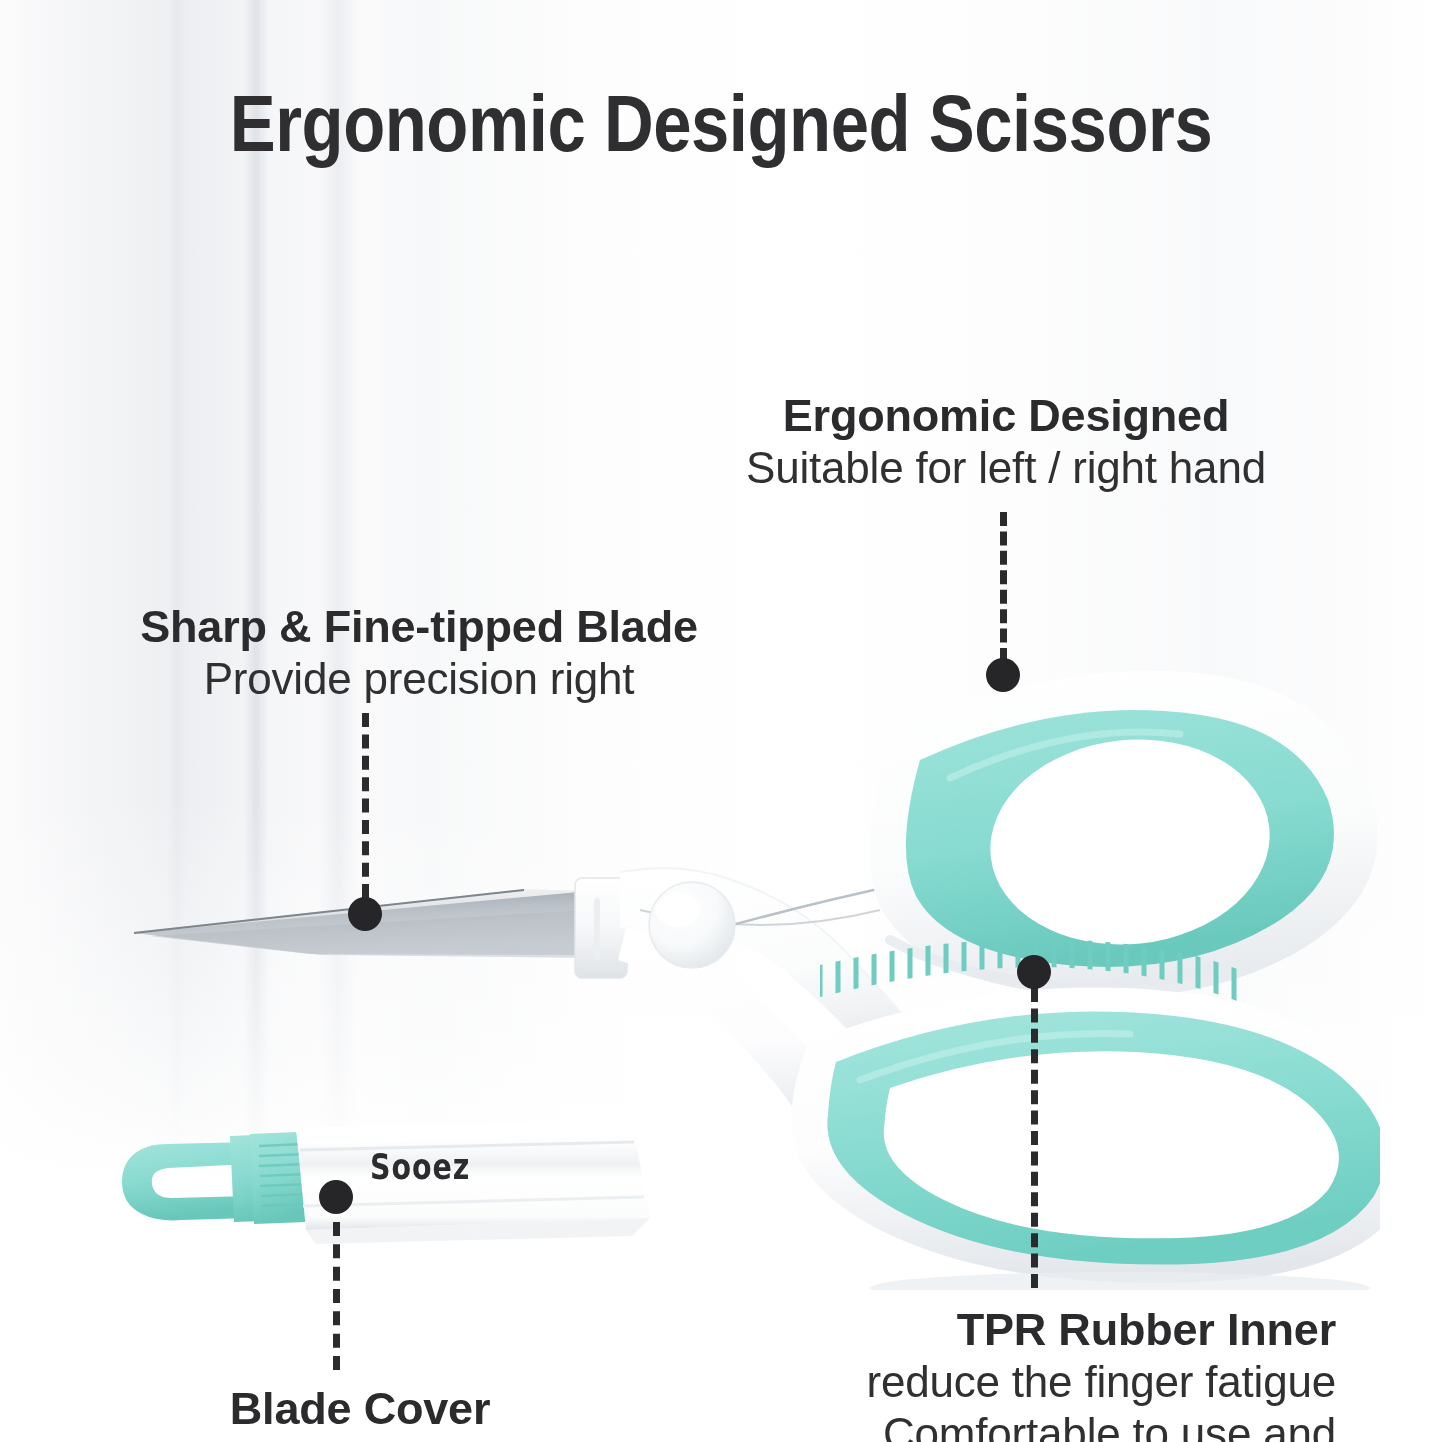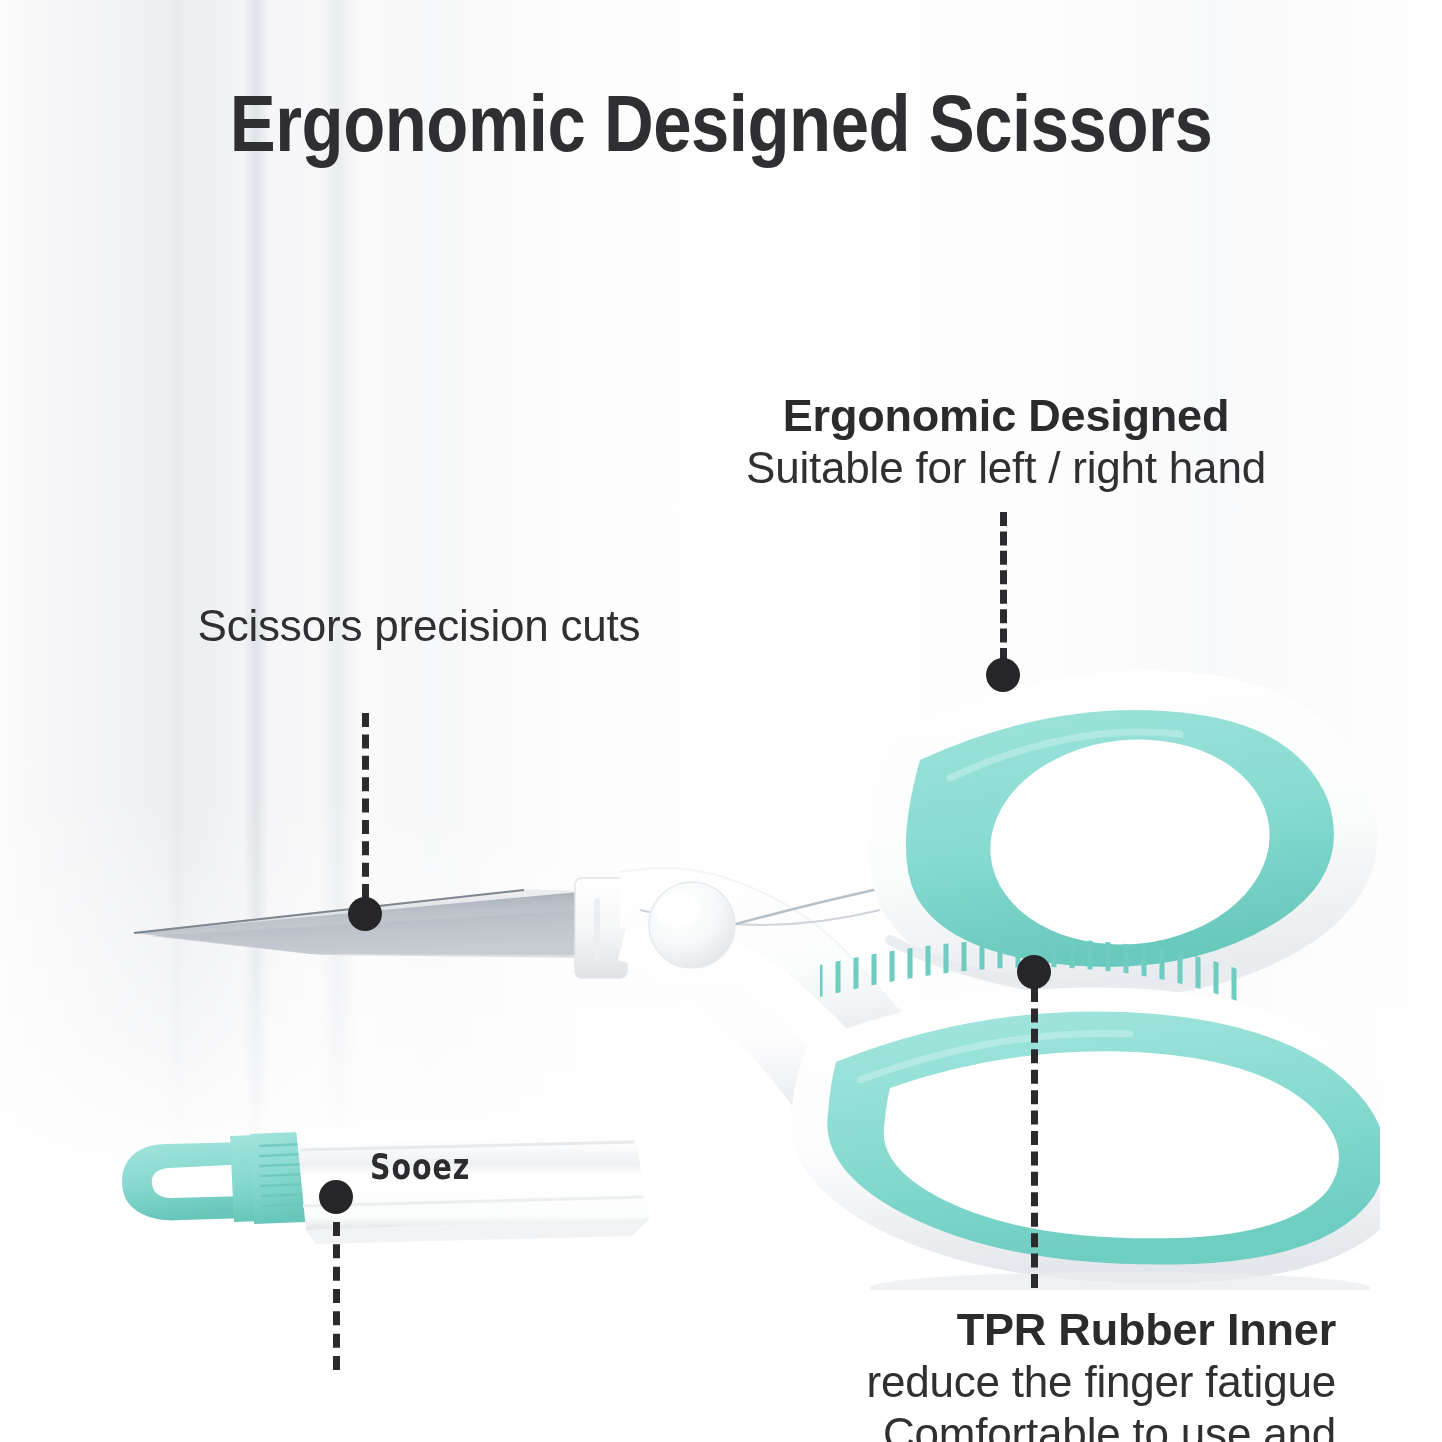--- a/index.html
+++ b/index.html
@@ -408,23 +408,27 @@
 
   <div class="leader" id="leader-cover"></div>
   <div class="dot" id="dot-cover"></div>
 
   <div class="callout" id="callout-ergonomic">
     <div class="head">Ergonomic Designed</div>
     <div class="sub">Suitable for left / right hand</div>
   </div>
 
   <div class="callout" id="callout-blade">
-    <div class="sub">Scissors precision cuts</div>
+    <div class="head">Sharp &amp; Fine-tipped Blade</div>
+    <div class="sub">Provide precision right</div>
   </div>
 
   <div class="callout" id="callout-tpr">
     <div class="head">TPR Rubber Inner</div>
     <div class="sub">reduce the finger fatigue</div>
     <div class="sub">Comfortable to use and</div>
   </div>
 
+  <div class="callout" id="callout-cover">
+    <div class="head">Blade Cover</div>
+  </div>
 
 </div>
 
 </body></html>

